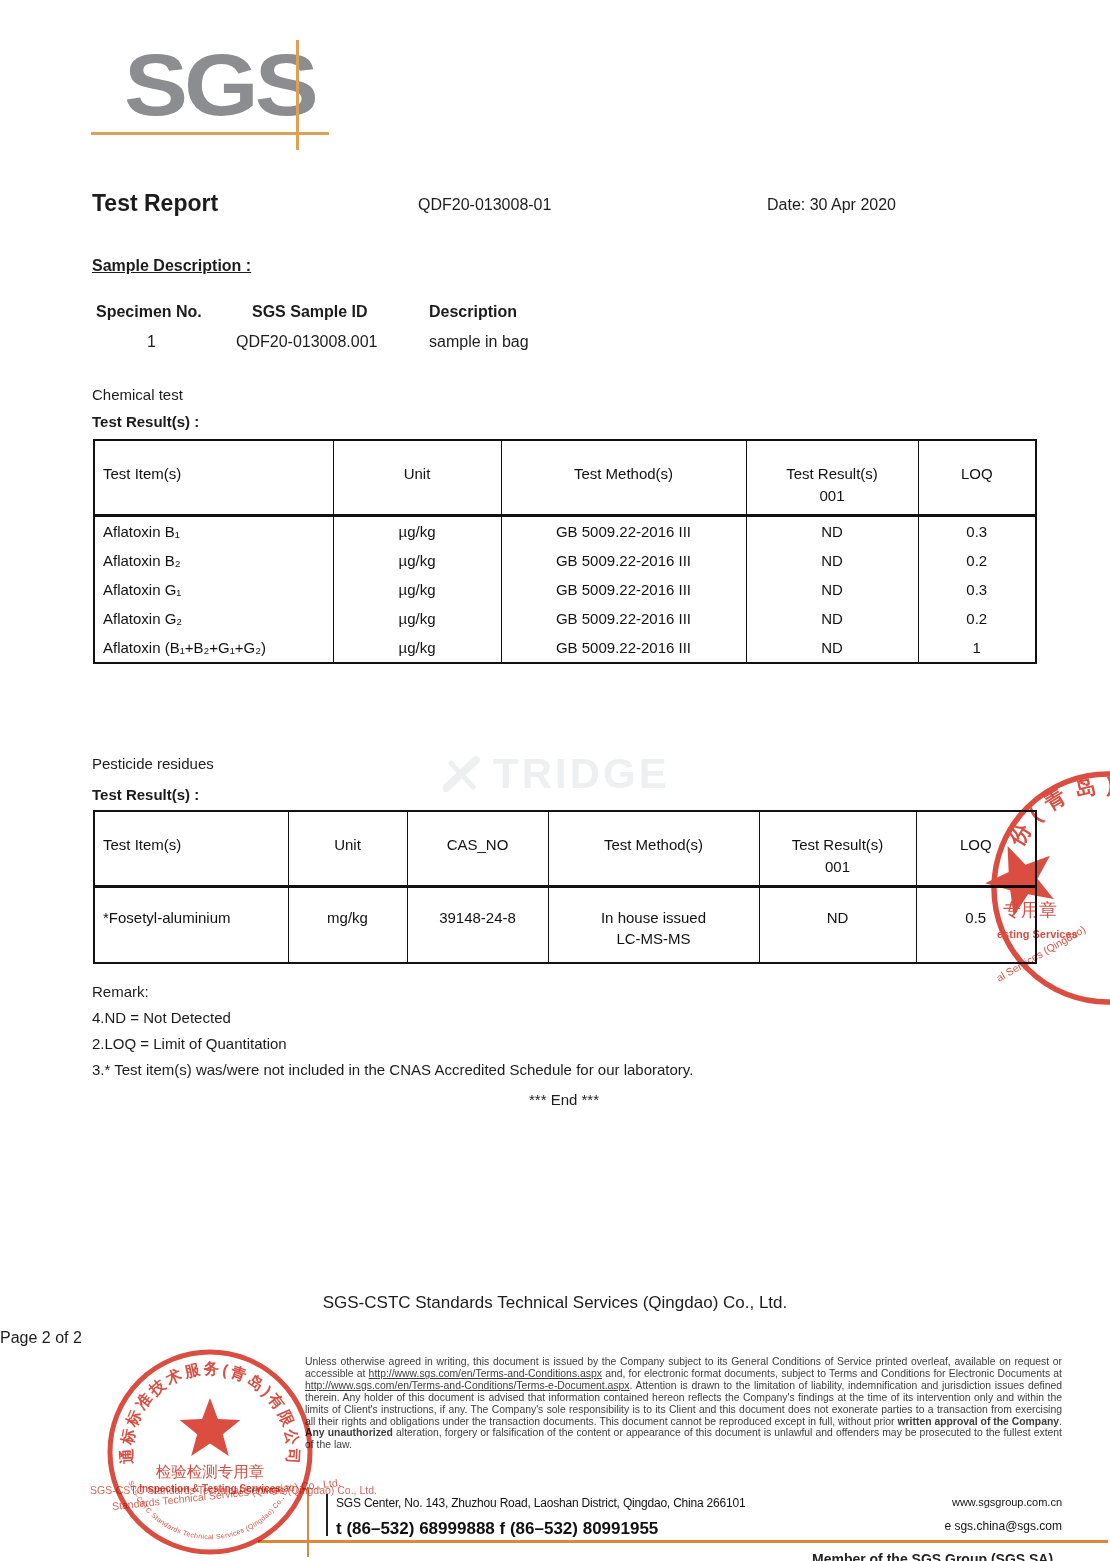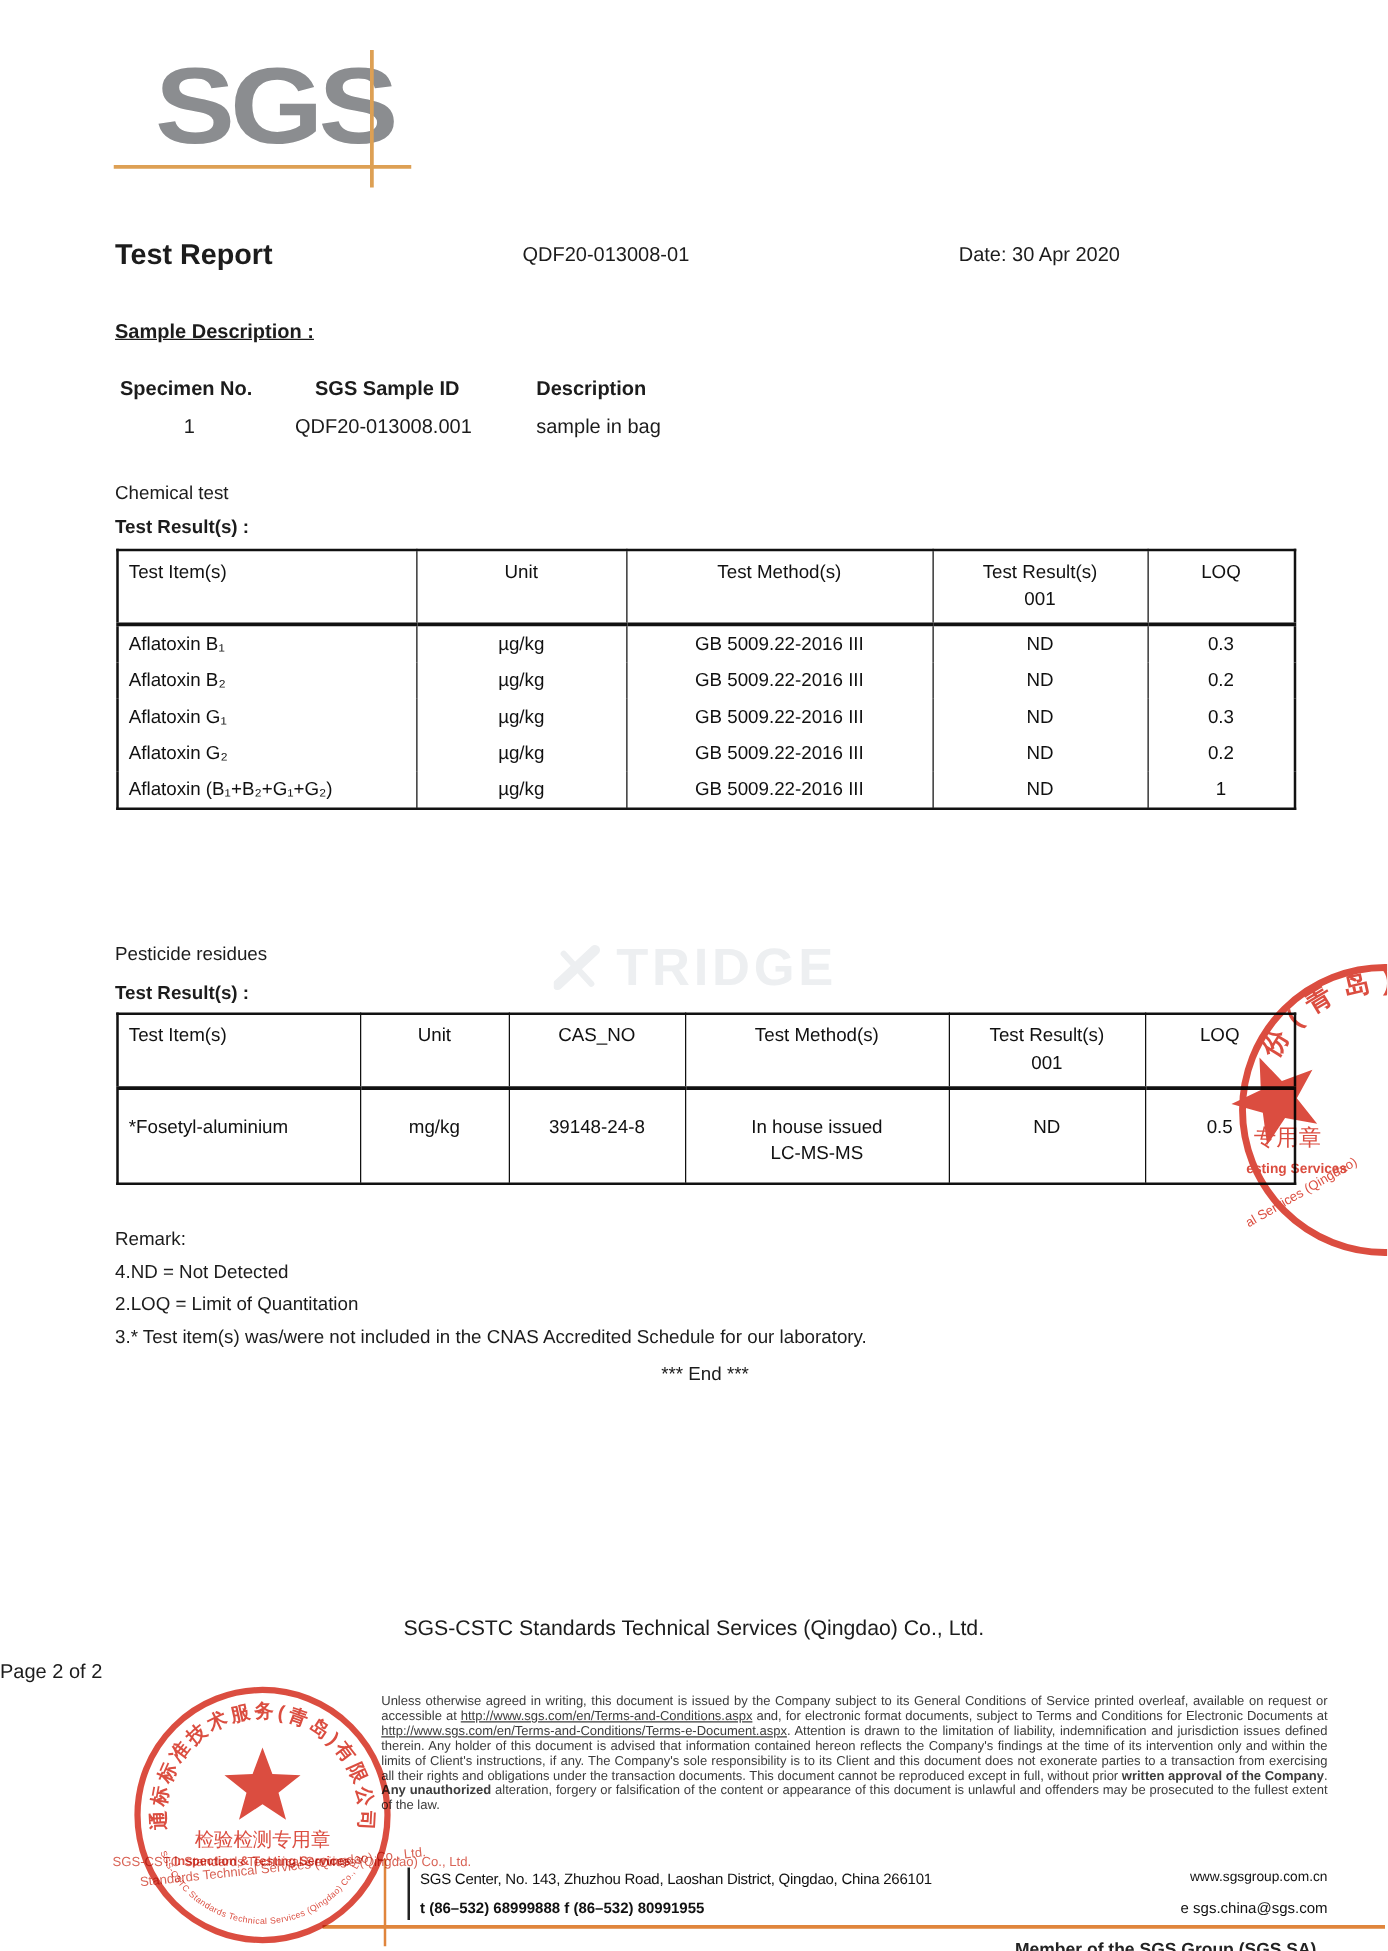--- a/index.html
+++ b/index.html
@@ -22,21 +22,21 @@
   .spec-v{font-size:16px;top:333px;}
 
   .plain15{font-size:15px;}
 
   
   table.results{position:absolute;border-collapse:collapse;table-layout:fixed;
                 font-size:15px;color:#111;background:transparent;z-index:1;}
   table.results td,table.results th{border-left:1px solid #111;border-right:1px solid #111;
                 font-weight:normal;overflow:hidden;}
   table.results{border:2px solid #111;}
-  table.results tr.hdr th{border-bottom:3px solid #111;vertical-align:top;padding-top:6px;
+  table.results tr.hdr th{border-bottom:3px solid #111;vertical-align:top;padding-top:22px;
                 height:50px;text-align:center;line-height:22px;}
   table.results tr.hdr th.first{text-align:left;padding-left:8px;}
   table.results td{text-align:center;}
   table.results td.first{text-align:left;padding-left:8px;}
   #table1{left:93px;top:439px;width:942px;}
   #table1 td{height:27px;}
   #table2{left:93px;top:810px;width:942px;}
   #table2 td{height:54px;vertical-align:top;padding-top:19px;line-height:21px;}
 
   
@@ -52,21 +52,21 @@
   .f-page{left:0;top:1329px;width:1110px;text-align:left;font-size:16px;}
   .legal{left:305px;top:1356px;width:757px;font-size:10.4px;line-height:11.9px;
          text-align:justify;color:#3c3c3c;}
   .legal .lnk{text-decoration:underline;}
   .legal .bld{font-weight:bold;}
   .attention{left:305px;top:1463px;width:757px;font-size:10.4px;line-height:11.9px;
          text-align:justify;color:#ed7524;font-weight:bold;}
   .attention .lnk{text-decoration:underline;}
   .divider-black{left:326px;top:1494px;width:2px;height:42px;background:#222;}
   .f-address{left:336px;top:1496px;font-size:12px;font-weight:normal;color:#111;letter-spacing:-.2px;}
-  .f-phone{left:336px;top:1519px;font-size:12px;font-weight:bold;color:#111;}
+  .f-phone{left:336px;top:1519px;font-size:17px;font-weight:bold;color:#111;}
   .f-web{left:890px;top:1496px;width:172px;text-align:right;font-size:11px;color:#111;}
   .f-mail{left:890px;top:1519px;width:172px;text-align:right;font-size:12px;color:#111;}
   .cross-v{left:307px;top:1487px;width:2px;height:70px;background:#e0853c;}
   .cross-h{left:258px;top:1540px;width:850px;height:3px;background:#e0853c;}
   .f-member{left:812px;top:1551px;font-size:14px;font-weight:bold;color:#222;}
 
   
   .stamp{z-index:5;mix-blend-mode:multiply;opacity:.88;}
   .stamp-overlay{z-index:6;color:#cf3b2a;font-size:10.5px;white-space:nowrap;
                  mix-blend-mode:multiply;opacity:.8;}

